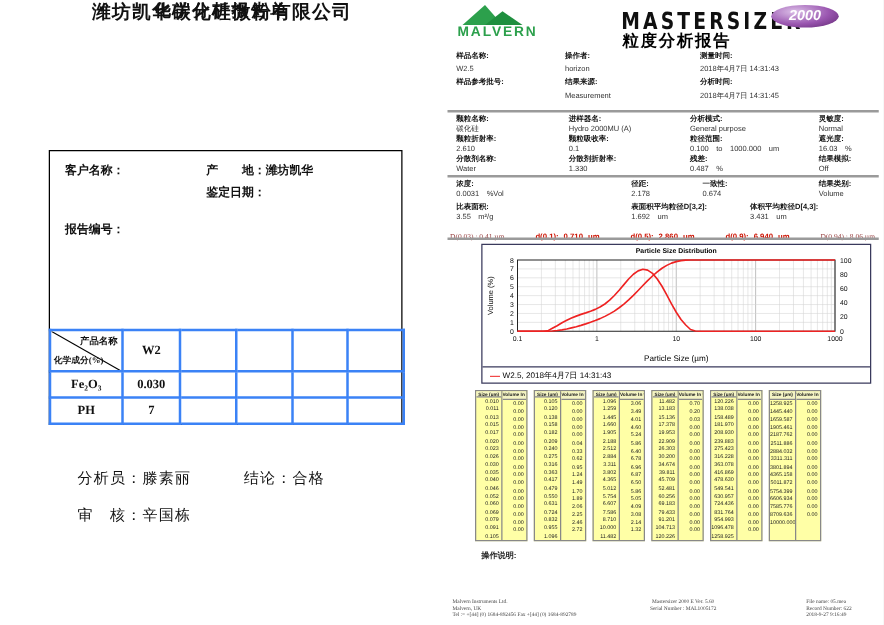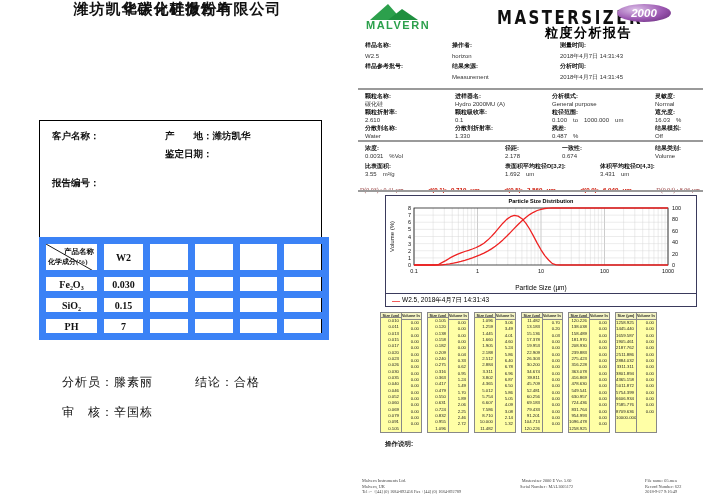--- a/index.html
+++ b/index.html
@@ -7,36 +7,36 @@
   .page { position:relative; width:707px; height:500px; background:#ffffff; overflow:hidden; margin:0 auto; }
   .abs { position:absolute; }
 
   
   .left-doc { font-family:"Liberation Serif","DejaVu Serif",serif; color:#111; }
   .l-company { left:0; top:66; width:355px; text-align:center; font-size:15px; font-weight:bold; letter-spacing:1px; }
   .l-title   { left:0; top:94; width:355px; text-align:center; font-size:13.5px; font-weight:bold; letter-spacing:2px; }
   .l-box { left:39px; top:120px; width:283px; height:220px; border:1.2px solid #000; }
   .l-inforow { position:absolute; font-size:9.5px; font-weight:bold; white-space:nowrap; }
   .l-grid { position:absolute; left:-1px; bottom:-1px; width:283px; border-collapse:collapse; table-layout:fixed; }
-  .l-grid td { border:7px solid #3b82f6; text-align:center; font-weight:bold; font-size:10px; padding:0; overflow:hidden; }
+  .l-grid td { border:2px solid #3b82f6; text-align:center; font-weight:bold; font-size:10px; padding:0; overflow:hidden; }
   .l-grid tr { height:21px; }
   .l-grid tr.hdr { height:33px; }
   .corner { position:relative; }
   .corner svg { position:absolute; left:0; top:0; }
   .corner .ct { position:absolute; right:3px; top:3px; font-size:7.5px; }
   .corner .cb { position:absolute; left:2px; bottom:3px; font-size:7px; }
   .l-sign { font-size:12px; font-weight:normal; letter-spacing:1px; white-space:nowrap; }
 
   
   .right-doc { color:#222; }
   .masthead { left:497px; top:6px; font-size:15px; font-weight:bold; letter-spacing:2.5px; transform:scaleY(1.25); transform-origin:left top; color:#101010; font-family:"DejaVu Sans",sans-serif; }
   .model-badge { left:617px; top:4px; width:54px; height:18px; border-radius:50%;
     background:radial-gradient(ellipse at 35% 30%, #dcc0e8 0%, #9a56b0 55%, #5e2570 100%);
     color:#fff; font-style:italic; font-weight:bold; font-size:11.5px; text-align:center; line-height:18px; }
-  .report-title { left:498px; top:24px; font-size:13px; font-weight:bold; letter-spacing:1.5px; color:#000;margin-left:47px; }
+  .report-title { left:498px; top:24px; font-size:13px; font-weight:bold; letter-spacing:1.5px; color:#000; }
   .lbl { font-weight:bold; font-size:6px; color:#111; white-space:nowrap; }
   .val { font-size:6px; color:#333; white-space:nowrap; min-height:8px; }
   .icol div { line-height:10.5px; }
   .icol2 div { line-height:8px; }
   .hr { height:2px; background:#9a9a9a; left:358px; width:345px; }
   .dline { left:360px; top:178px; width:340px; display:flex; justify-content:space-between; align-items:baseline; }
   .dgrp { white-space:nowrap; }
   .d-outer { font-family:"Liberation Serif",serif; color:#994444; font-size:6px; }
   .d-red-l { color:#cc1100; font-weight:bold; font-size:6.2px; }
   .d-red-v { color:#cc1100; font-weight:bold; font-size:6.2px; margin-left:4px; }
@@ -97,28 +97,20 @@
             </td>
             <td>W2</td>
             <td></td>
             <td></td>
             <td></td>
             <td></td>
           </tr>
             <tr>
               <td>Fe₂O₃</td>
               <td>0.030</td>
-              <td></td>
-              <td></td>
-              <td></td>
-              <td></td>
-            </tr>
-            <tr>
-              <td>SiO₂</td>
-              <td>0.15</td>
               <td></td>
               <td></td>
               <td></td>
               <td></td>
             </tr>
             <tr>
               <td>PH</td>
               <td>7</td>
               <td></td>
               <td></td>

